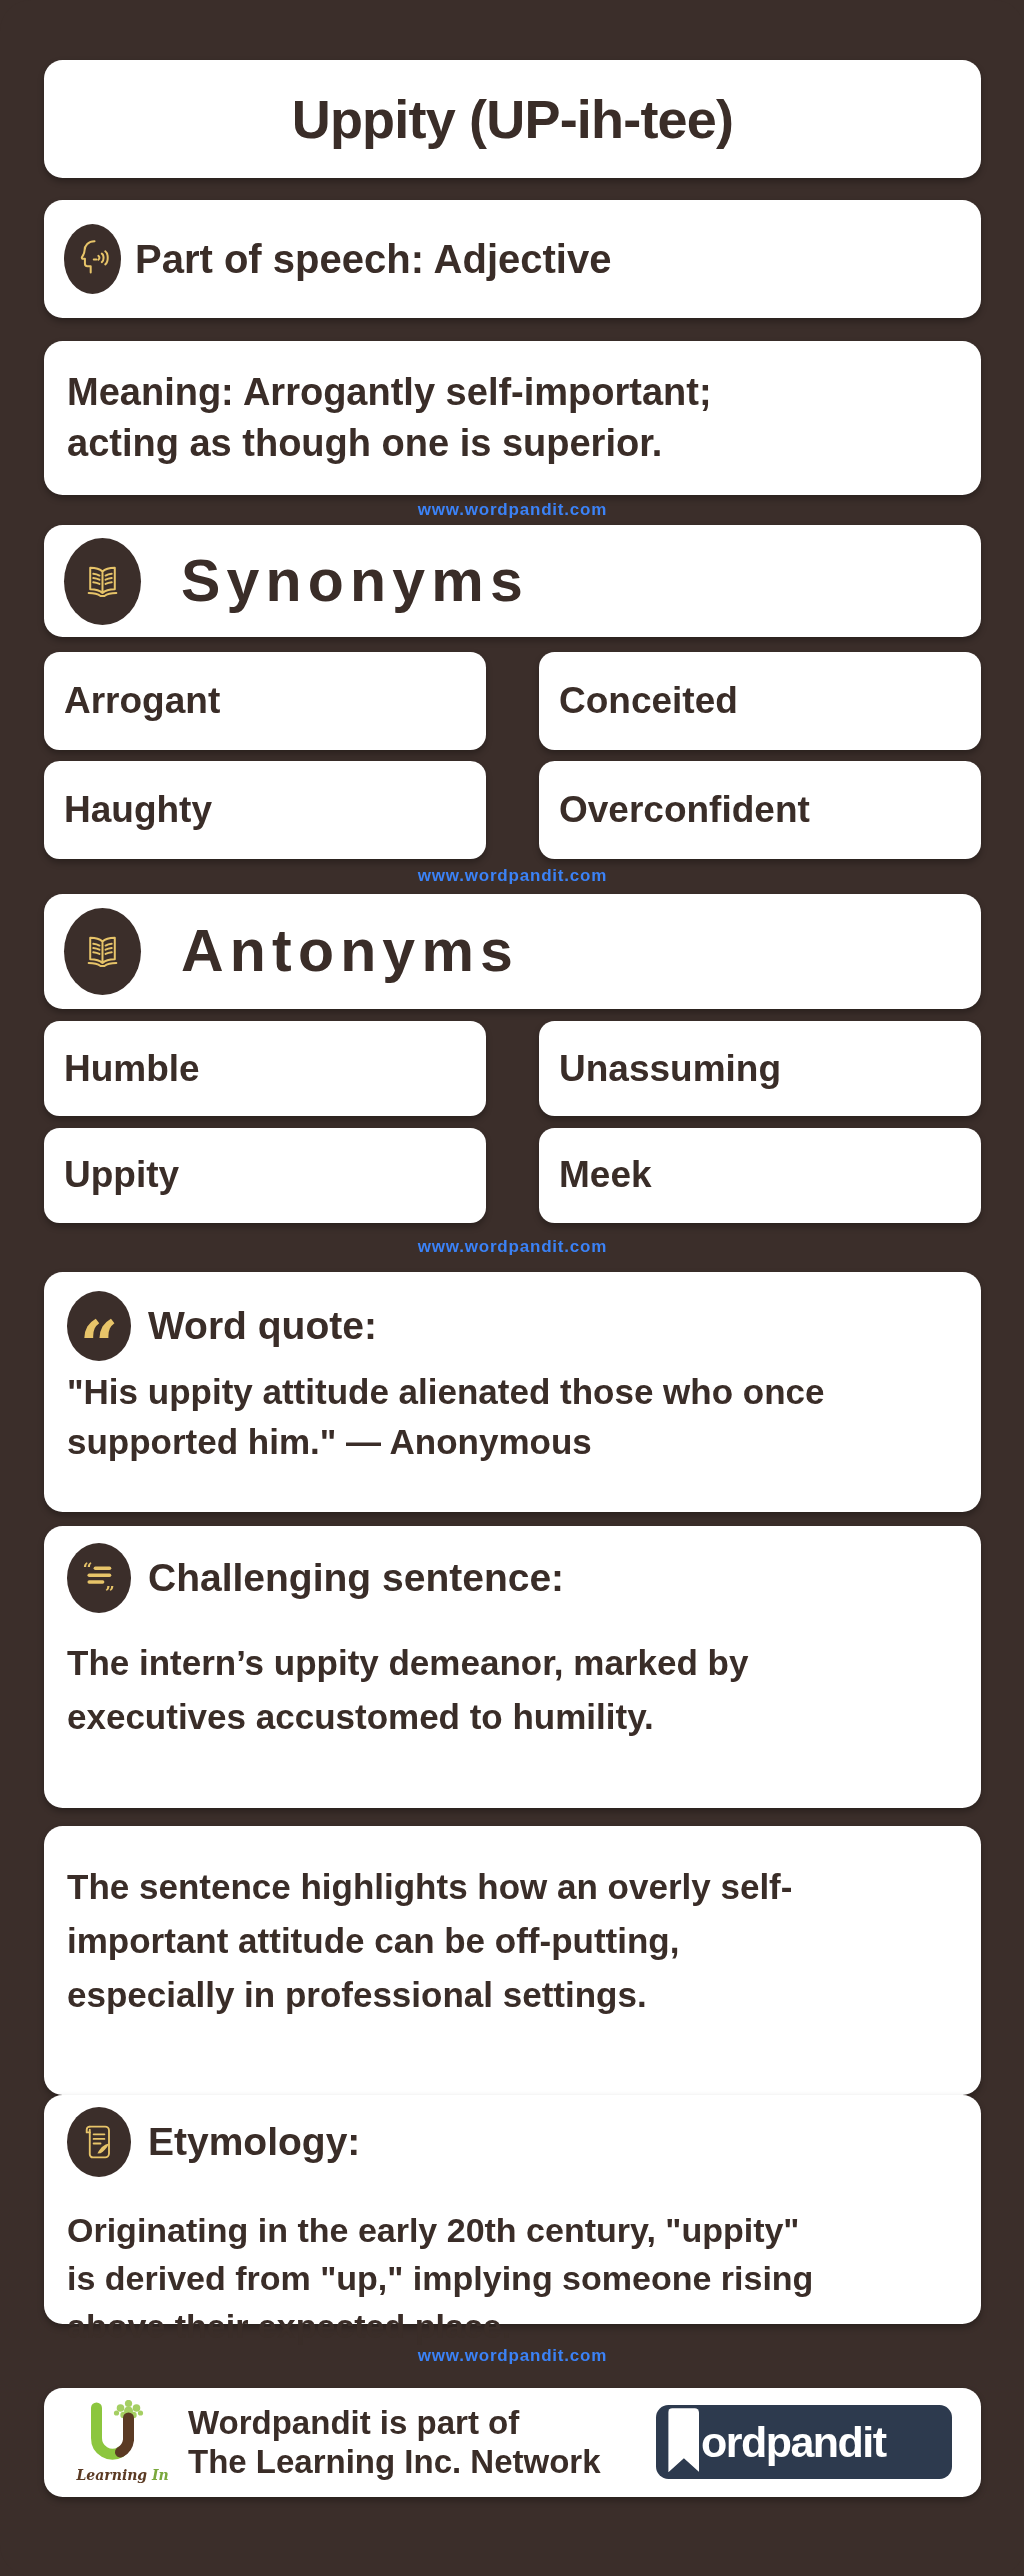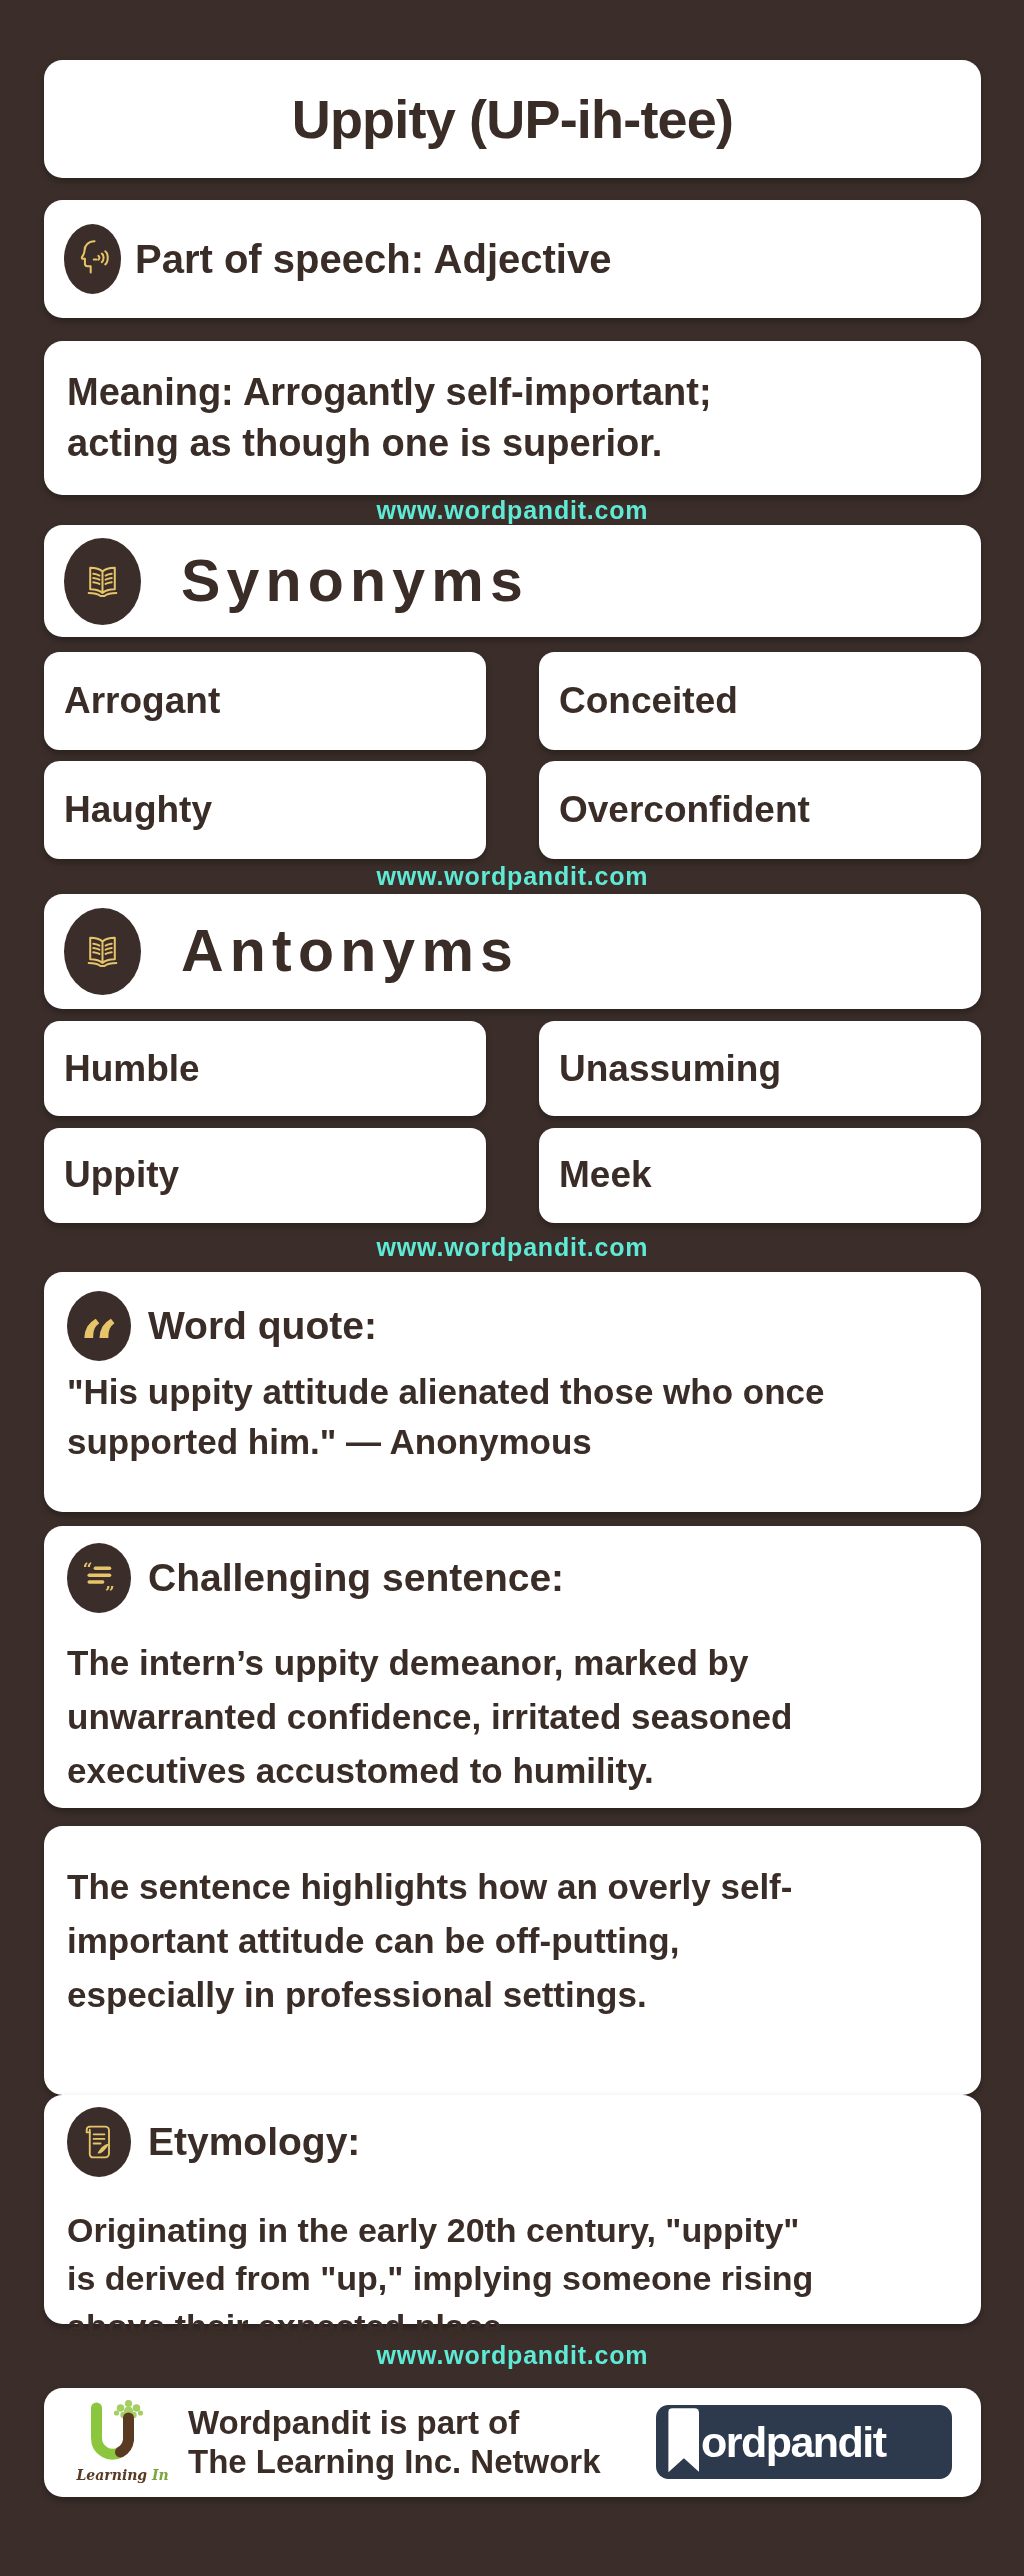--- a/index.html
+++ b/index.html
@@ -10,21 +10,21 @@
   
   .title-card{height:118px;margin-top:60px;display:flex;align-items:center;justify-content:center;}
   .title-card h1{margin:0;font-size:54px;font-weight:bold;letter-spacing:-0.8px;}
   
   .pos-card{height:118px;margin-top:22px;display:flex;align-items:center;padding:0 20px;gap:14px;}
   .pos-text{font-size:40px;font-weight:bold;}
   
   .meaning-card{height:154px;margin-top:23px;display:flex;flex-direction:column;justify-content:center;
                 padding:0 23px;font-size:38px;font-weight:bold;line-height:51px;}
   
-  .watermark{color:#5eead4;font-size:25px;font-weight:bold;display:flex;align-items:center;justify-content:center;letter-spacing:0.8px;}
+  .watermark{color:#3b82f6;font-size:17px;font-weight:bold;display:flex;align-items:center;justify-content:center;letter-spacing:0.8px;}
   .wm1{height:30px;} .wm2{height:35px;} .wm3{height:49px;} .wm4{height:64px;}
   
   .header-card{height:112px;display:flex;align-items:center;padding:0 20px;gap:40px;}
   .header-card.ant{height:115px;}
   .header-card h2{margin:0;font-size:59px;font-weight:bold;letter-spacing:6.2px;}
   
   .icon-circle{background:#3b2e2a;border-radius:50%;flex:0 0 auto;display:flex;align-items:center;justify-content:center;}
   .ic-pos{width:57px;height:70px;}
   .ic-big{width:77px;height:87px;}
   .ic-card{width:64px;height:70px;}
@@ -150,21 +150,20 @@
             <rect x="11" y="29" width="22" height="4.6" rx="2.3"></rect>
           </g>
           <text x="5" y="22" font-size="22" font-weight="bold" fill="#e7c469" font-family="DejaVu Serif,serif">“</text>
           <text x="34" y="40" font-size="22" font-weight="bold" fill="#e7c469" font-family="DejaVu Serif,serif">„</text>
         </svg>
       </span>
       <h3>Challenging sentence:</h3>
     </div>
     <div class="info-body">
       <div>The intern’s uppity demeanor, marked by</div>
-      <div>unwarranted confidence, irritated seasoned</div>
       <div>executives accustomed to humility.</div>
     </div>
   </section>
 
   <section class="card info-card expl-card">
     <div class="info-body">
       <div>The sentence highlights how an overly self-</div>
       <div>important attitude can be off-putting,</div>
       <div>especially in professional settings.</div>
     </div>

